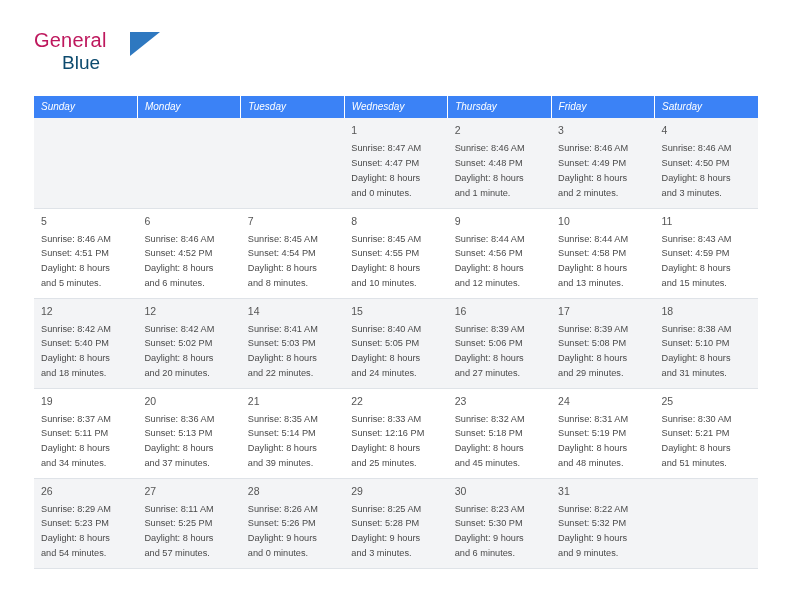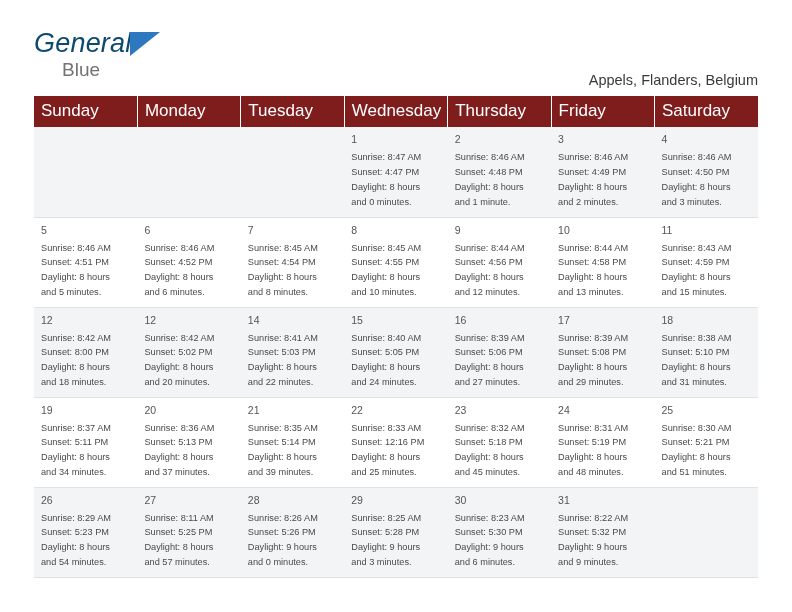--- a/index.html
+++ b/index.html
@@ -18,28 +18,27 @@
   .header {
     position: relative;
     height: 96px;
   }
   .logo {
     position: absolute;
     left: 0; top: 30px;
     line-height: 1;
   }
   .logo-general {
-    font-size: 27px;
-    color: #0c4a6e;
+    font-size: 20px;
+    color: #be185d;
     letter-spacing: 0.2px;
-    font-style: italic;
   }
   .logo-blue {
     font-size: 19px;
-    color: #737373;
+    color: #0c4a6e;
     display: block;
     margin-top: 3px;
     margin-left: 28px;
   }
   .logo-flag {
     position: absolute;
     left: 96px; top: 2px;
     width: 0; height: 0;
     border-left: 30px solid #2e78c0;
     border-bottom: 24px solid transparent;
@@ -56,27 +55,28 @@
     font-size: 14.5px;
     color: #3a3a3a;
   }
   
   table.cal {
     width: 724px;
     border-collapse: collapse;
     table-layout: fixed;
   }
   table.cal th {
-    background: #7f1d1d;
+    background: #3b82f6;
     color: #ffffff;
-    font-size: 17px;
+    font-size: 10px;
     font-weight: normal;
     text-align: left;
     padding: 5px 7px 6px 7px;
     border-right: 1px solid #ffffff;
+    font-style: italic;
   }
   table.cal th:last-child { border-right: none; }
   table.cal td {
     vertical-align: top;
     height: 90px;
     padding: 4px 7px 6px 7px;
     border-bottom: 1px solid #dfe3e8;
     font-size: 9.2px;
     color: #4a4a4a;
     line-height: 1.62;
@@ -96,21 +96,20 @@
 <body>
 
 <div class="page">
 
   <div class="header">
     <div class="logo">
       <span class="logo-general">General</span>
       <span class="logo-blue">Blue</span>
       <span class="logo-flag"></span>
     </div>
-    <div class="subtitle">Appels, Flanders, Belgium</div>
   </div>
 
   <table class="cal">
     <thead>
       <tr>
         <th>Sunday</th>
         <th>Monday</th>
         <th>Tuesday</th>
         <th>Wednesday</th>
         <th>Thursday</th>
@@ -200,21 +199,21 @@
             <span class="line">Sunrise: 8:43 AM</span>
             <span class="line">Sunset: 4:59 PM</span>
             <span class="line">Daylight: 8 hours</span>
             <span class="line">and 15 minutes.</span>
           </td>
         </tr>
         <tr class="shaded">
           <td>
             <span class="daynum">12</span>
             <span class="line">Sunrise: 8:42 AM</span>
-            <span class="line">Sunset: 8:00 PM</span>
+            <span class="line">Sunset: 5:40 PM</span>
             <span class="line">Daylight: 8 hours</span>
             <span class="line">and 18 minutes.</span>
           </td>
           <td>
             <span class="daynum">12</span>
             <span class="line">Sunrise: 8:42 AM</span>
             <span class="line">Sunset: 5:02 PM</span>
             <span class="line">Daylight: 8 hours</span>
             <span class="line">and 20 minutes.</span>
           </td>

